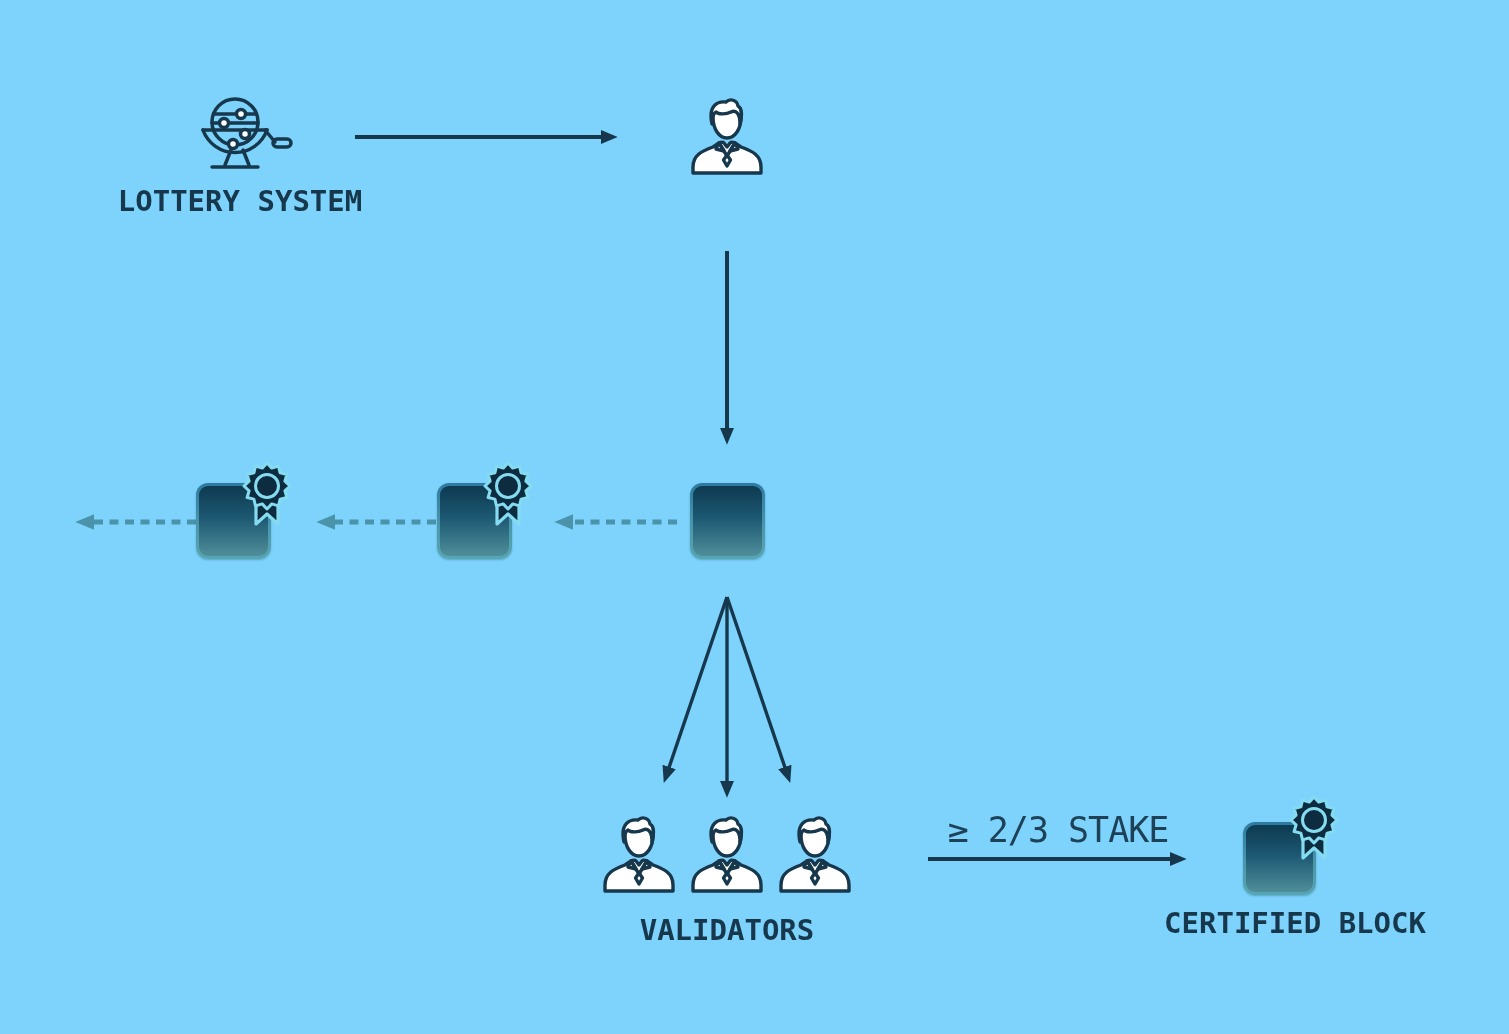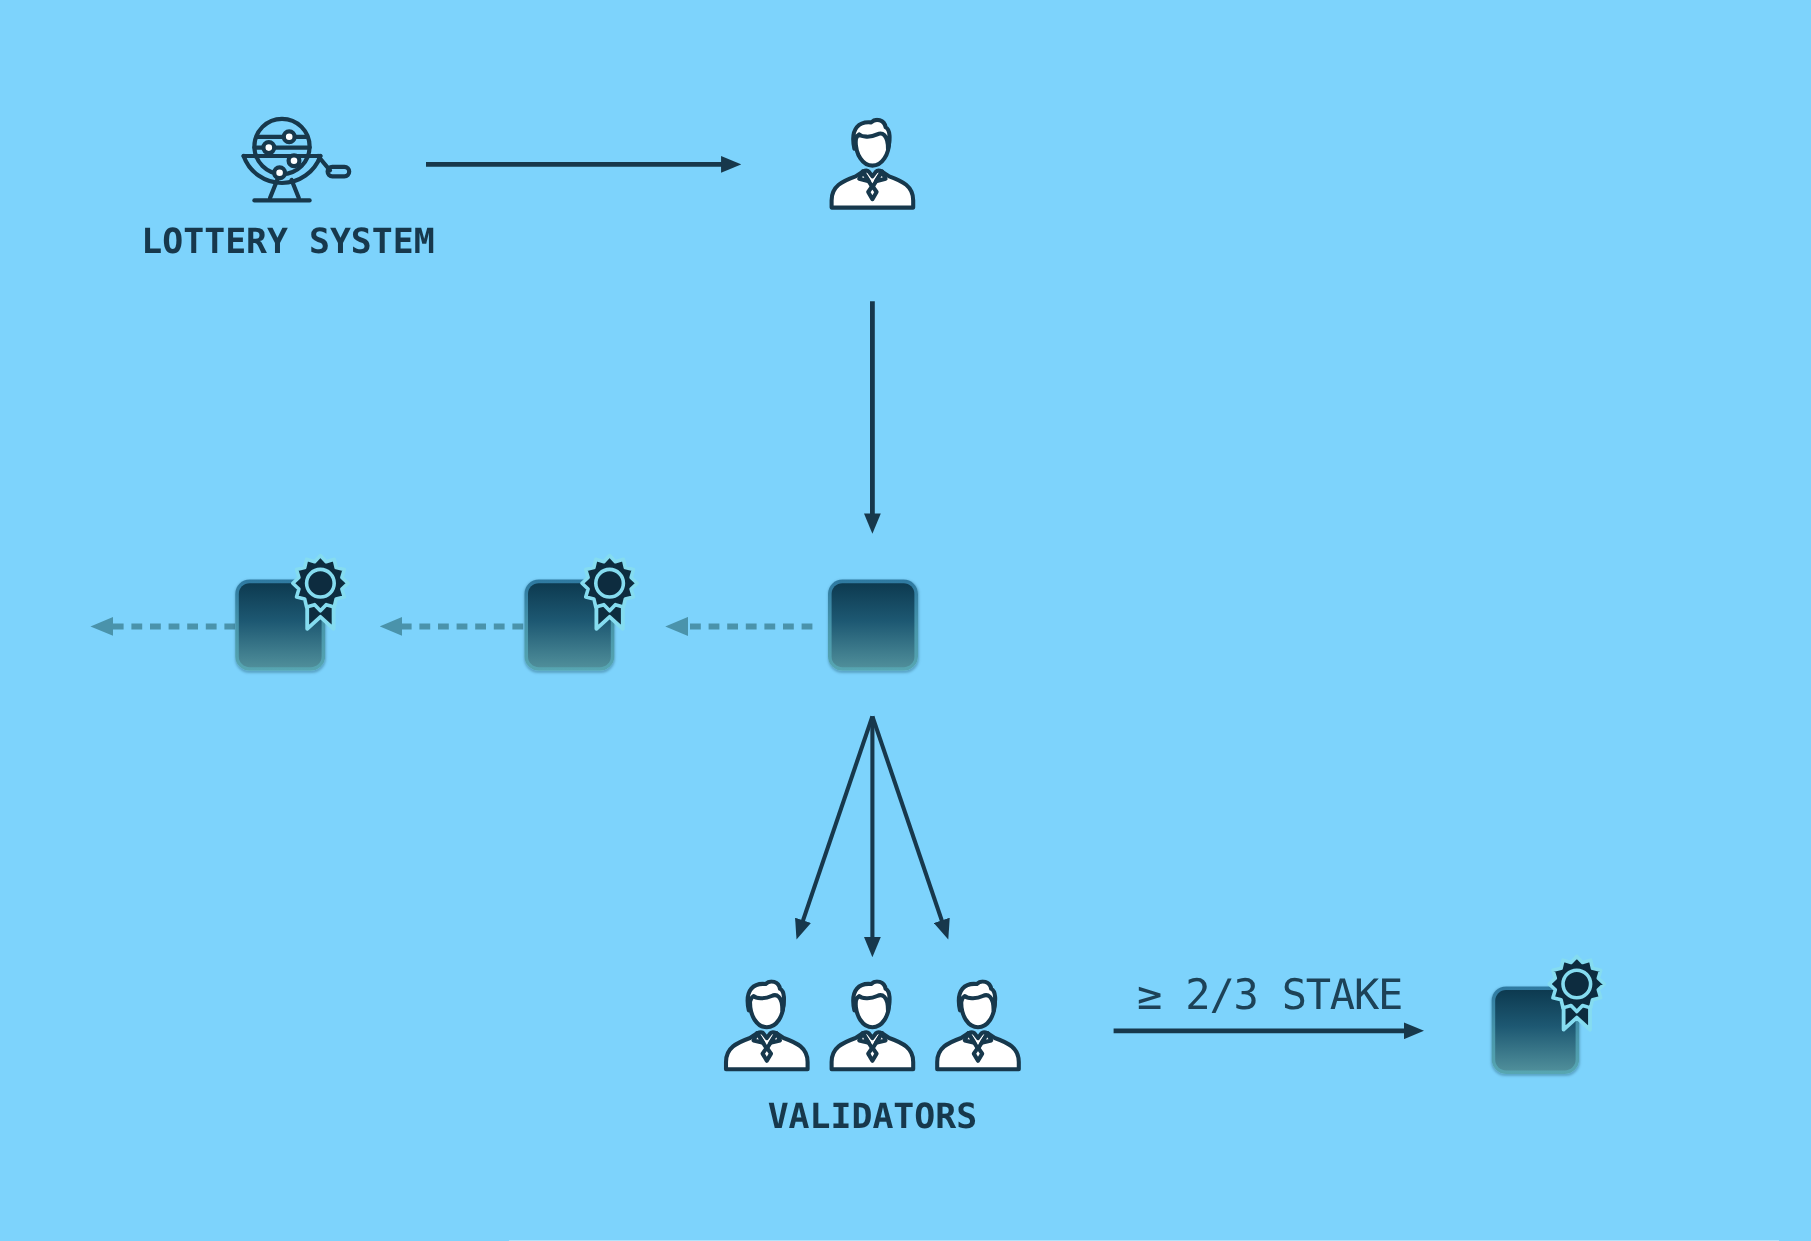--- a/index.html
+++ b/index.html
@@ -126,14 +126,15 @@
       <use href="#person-sym"></use>
     </svg>
   <div class="label" style="left:727px;top:902px;margin-top:11px;">VALIDATORS</div>
 
   <div class="label-small" style="left:1058px;top:810px;">≥ 2/3 STAKE</div>
 
   <div class="block" style="left:1243px;top:822px;width:73px;height:73px;"></div>
   <svg class="badge" style="left:1284px;top:792px;">
     <use href="#badge-sym"></use>
   </svg>
+  <div class="label" style="left:1295px;top:906px;">CERTIFIED BLOCK</div>
 
 </div>
 
 </body></html>

